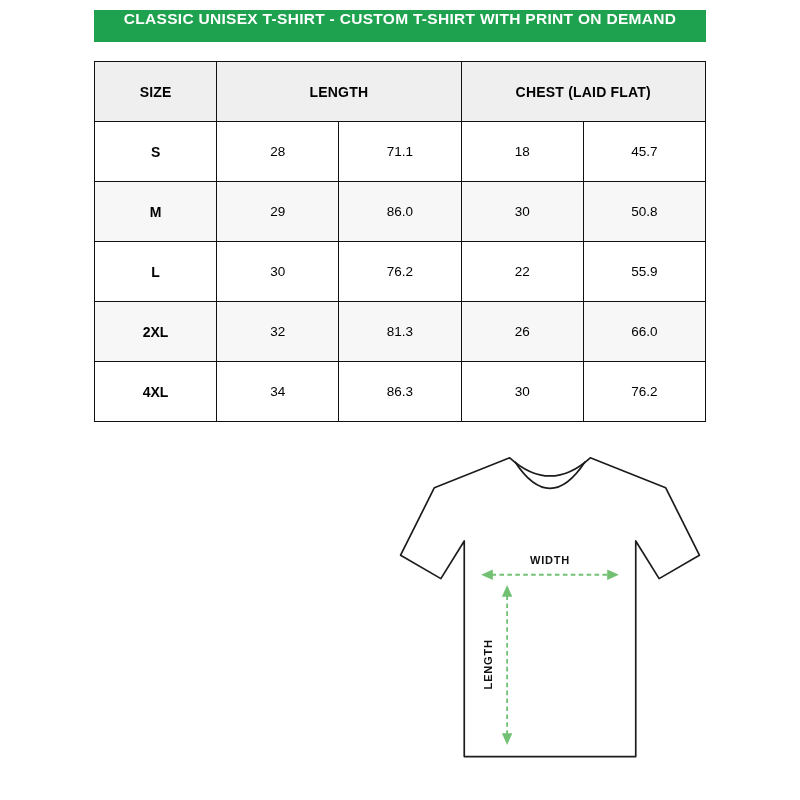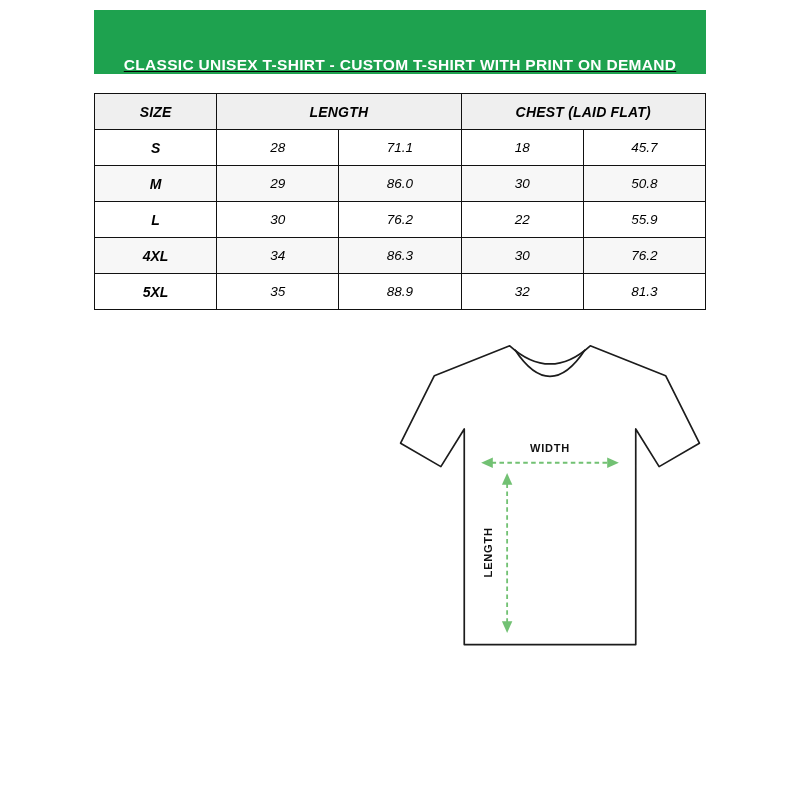--- a/index.html
+++ b/index.html
@@ -9,32 +9,32 @@
     --line-dark:#1c1c1c;
   }
   html,body{margin:0;padding:0;}
   body{
     width:800px;height:800px;background:#ffffff;overflow:hidden;
     font-family:"Liberation Sans", sans-serif;color:#000;
   }
   .page{width:612px;margin:0 auto;padding-top:10px;}
   .banner{
     background:var(--banner-green);
-    height:64px;display:flex;align-items:flex-end;justify-content:center;text-decoration:underline;
+    height:32px;display:flex;align-items:flex-start;justify-content:center;
   }
   .banner h1{
     margin:0;color:#ffffff;font-size:15.5px;font-weight:bold;
     letter-spacing:.3px;text-align:center;white-space:nowrap;
   }
   table.size-chart{
     width:100%;border-collapse:collapse;margin-top:19px;table-layout:fixed;
   }
   table.size-chart th, table.size-chart td{
     border:1px solid #111;text-align:center;vertical-align:middle;
-    height:35px;padding:0;font-style:italic;
+    height:35px;padding:12px;
   }
   table.size-chart th{
     background:#efefef;font-size:14px;font-weight:bold;letter-spacing:.2px;
   }
   table.size-chart td{font-size:13.5px;}
   table.size-chart td.size-cell{font-weight:bold;font-size:14px;}
   table.size-chart tbody tr:nth-child(even){background:#f7f7f7;}
   .diagram{display:flex;justify-content:flex-end;margin-top:28px;}
   .diagram svg{display:block;}
   .shirt-outline{fill:#ffffff;stroke:var(--line-dark);stroke-width:1.3;stroke-linejoin:round;}
@@ -90,32 +90,32 @@
           <td>50.8</td>
         </tr>
         <tr>
           <td class="size-cell">L</td>
           <td>30</td>
           <td>76.2</td>
           <td>22</td>
           <td>55.9</td>
         </tr>
         <tr>
+          <td class="size-cell">2XL</td>
+          <td>32</td>
+          <td>81.3</td>
+          <td>26</td>
+          <td>66.0</td>
+        </tr>
+        <tr>
           <td class="size-cell">4XL</td>
           <td>34</td>
           <td>86.3</td>
           <td>30</td>
           <td>76.2</td>
-        </tr>
-        <tr>
-          <td class="size-cell">5XL</td>
-          <td>35</td>
-          <td>88.9</td>
-          <td>32</td>
-          <td>81.3</td>
         </tr>
       </tbody>
   </table>
 
   <div class="diagram">
     <svg width="312" height="317" viewBox="30 24 240 244">
 
       <path class="shirt-outline" d="M 119 30 L 61 53 L 35 105 L 66 123 L 84 94 L 84 260 L 216 260 L 216 94 L 234 123 L 265 105 L 239 53 L 181 30 Q 150 58 119 30 Z"></path>
 
       <path class="collar-line" d="M 123 33 Q 150 74 177 33"></path>

